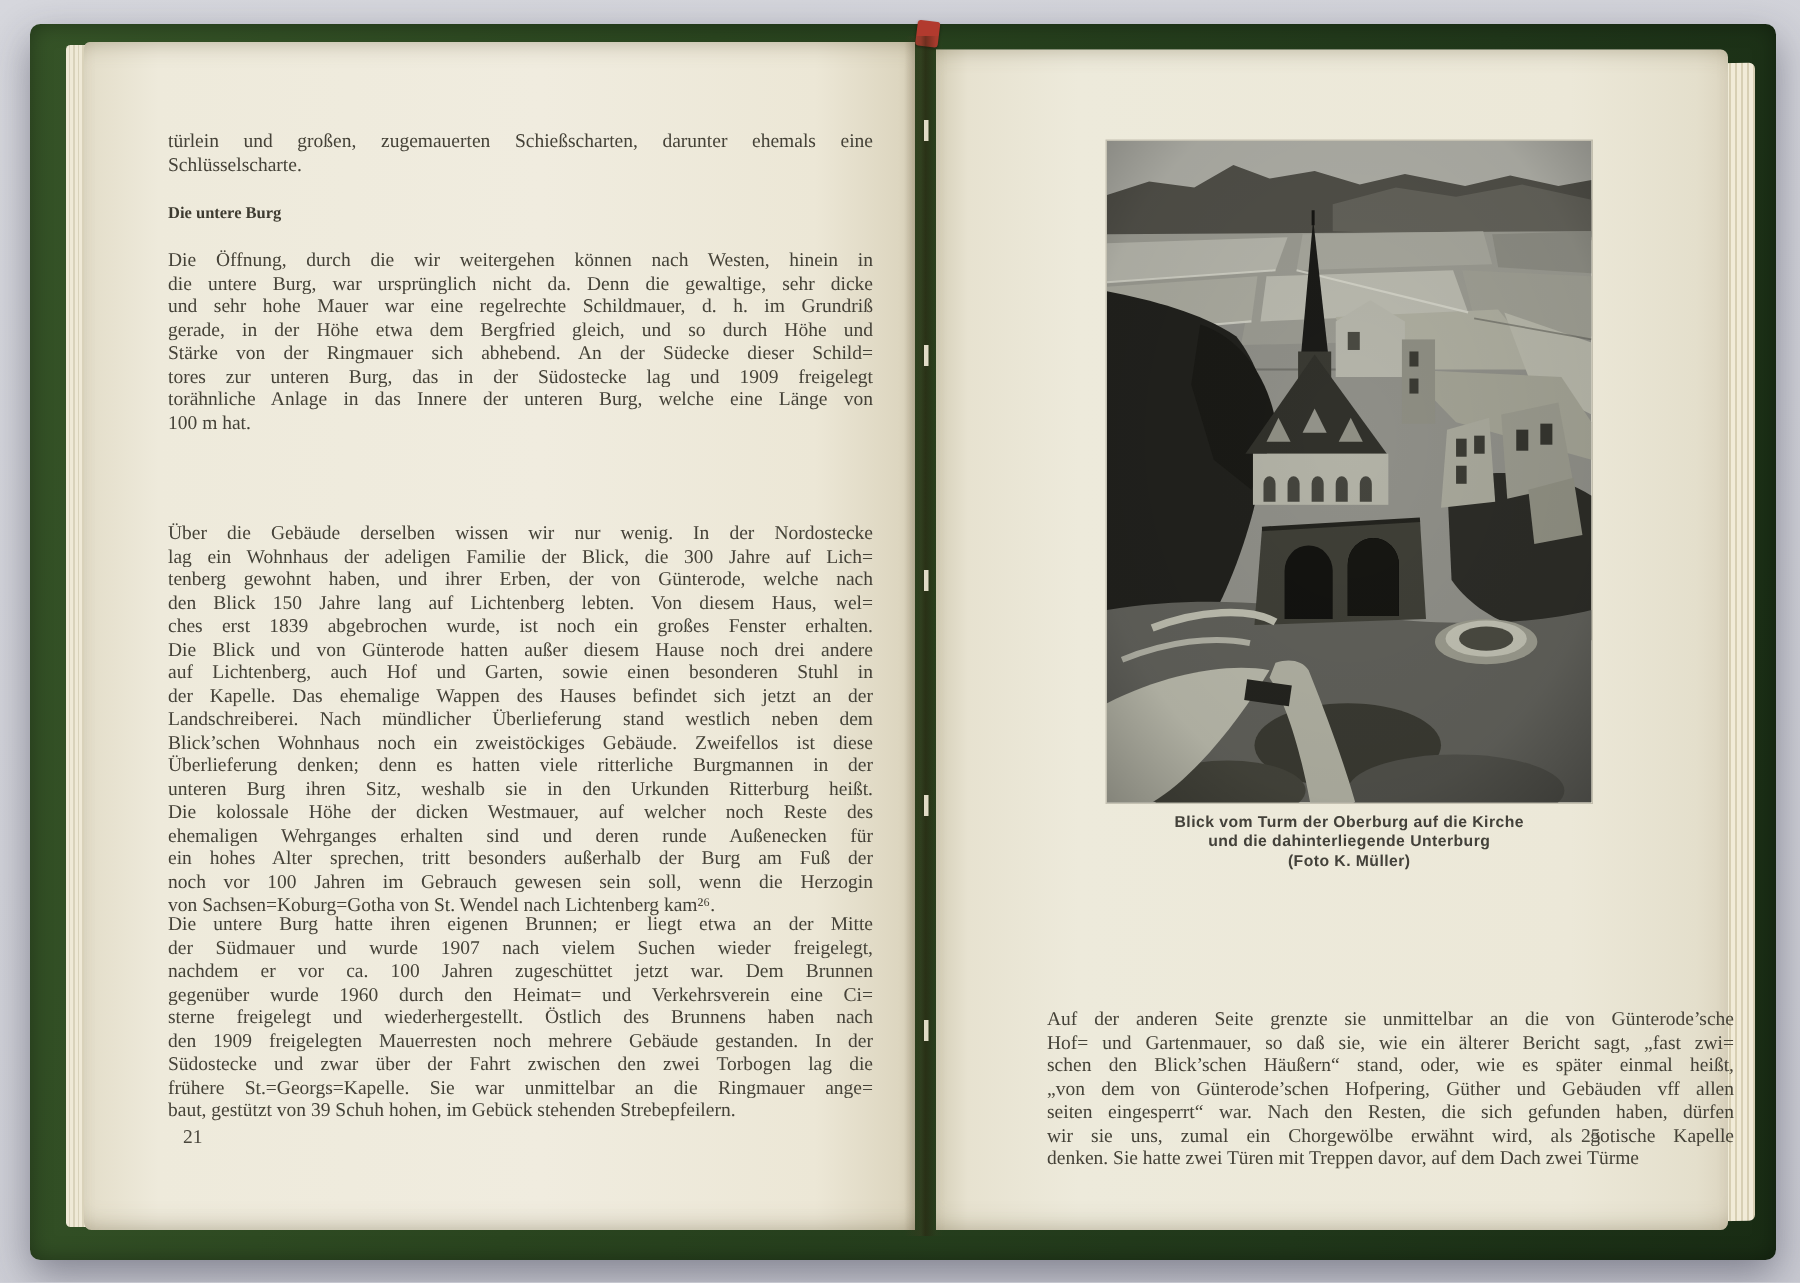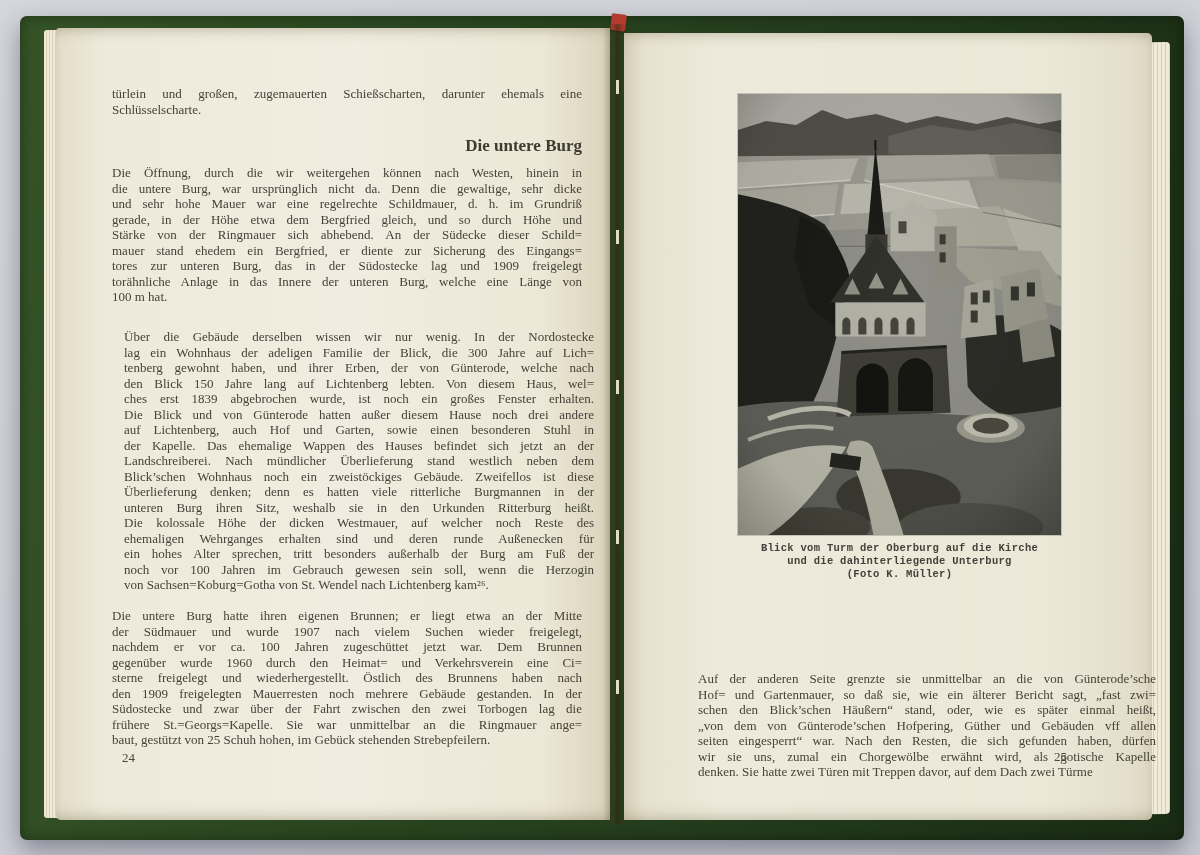--- a/index.html
+++ b/index.html
@@ -25,26 +25,26 @@
          background:linear-gradient(to right,#d5cfb8 0%,#e7e2d0 4%,#edeadb 18%,#ece8d8 80%,#e4dfcc 96%,#dcd5c0 100%);
          box-shadow:inset 0 10px 14px -10px rgba(120,110,80,.45), inset 0 -12px 16px -12px rgba(120,110,80,.5);}
   .gutter{position:absolute;left:603px;top:24px;width:26px;height:800px;
          background:linear-gradient(to right,rgba(70,58,34,0) 0%,rgba(70,58,34,.30) 42%,rgba(45,35,16,.50) 54%,rgba(70,58,34,.10) 80%,rgba(70,58,34,0) 100%);}
   .stitches{position:absolute;left:616px;top:80px;width:3px;height:700px;
          background:repeating-linear-gradient(to bottom,rgba(245,238,218,.9) 0 14px,rgba(0,0,0,0) 14px 150px);}
   
   .tblock{position:absolute;color:#454238;font-size:13px;}
   .tline{line-height:15.5px;text-align:justify;text-align-last:justify;overflow:hidden;white-space:nowrap;}
   .tline.last{text-align-last:left;}
-  .heading{position:absolute;color:#3e3b31;font-weight:700;font-size:17px;text-align:right;}
+  .heading{position:absolute;color:#3e3b31;font-weight:700;font-size:11px;text-align:left;}
   .pagenum{position:absolute;color:#4a473d;font-size:13px;}
   .caption .tline,.caption .tline.last{text-align:center;text-align-last:center;}
   .caption{font-family:"Liberation Sans","DejaVu Sans",sans-serif;font-weight:700;
            font-size:10.5px;color:#43413a;letter-spacing:.3px;}
-  .caption .tline{line-height:13px;font-family:Liberation Mono, monospace;}
+  .caption .tline{line-height:13px;}
   .photo{position:absolute;left:114px;top:61px;width:323px;height:441px;
          box-shadow:0 0 0 1px rgba(80,75,60,.25);}
   .photo svg{display:block;width:100%;height:100%;}
 </style>
 </head>
 <body>
 
 <div id="stage">
   <div class="cover"></div>
   <div class="edge-left"></div>
@@ -56,26 +56,25 @@
         <div class="tline">türlein und großen, zugemauerten Schießscharten, darunter ehemals eine</div>
         <div class="tline last">Schlüsselscharte.</div>
       </div>
     <h2 class="heading" style="left:56px;top:108px;width:470px;margin:0;">Die untere Burg</h2>
     <div class="tblock" style="left:56px;top:137px;width:470px;">
         <div class="tline">Die Öffnung, durch die wir weitergehen können nach Westen, hinein in</div>
         <div class="tline">die untere Burg, war ursprünglich nicht da. Denn die gewaltige, sehr dicke</div>
         <div class="tline">und sehr hohe Mauer war eine regelrechte Schildmauer, d. h. im Grundriß</div>
         <div class="tline">gerade, in der Höhe etwa dem Bergfried gleich, und so durch Höhe und</div>
         <div class="tline">Stärke von der Ringmauer sich abhebend. An der Südecke dieser Schild=</div>
-        <div class="tline">mauer stand ehedem ein Bergfried, er diente zur Sicherung des Eingangs=</div>
         <div class="tline">tores zur unteren Burg, das in der Südostecke lag und 1909 freigelegt</div>
         <div class="tline">torähnliche Anlage in das Innere der unteren Burg, welche eine Länge von</div>
         <div class="tline last">100 m hat.</div>
       </div>
-    <div class="tblock" style="left:56px;top:301px;width:470px;margin-left:12px;">
+    <div class="tblock" style="left:56px;top:319px;width:470px;">
         <div class="tline">Über die Gebäude derselben wissen wir nur wenig. In der Nordostecke</div>
         <div class="tline">lag ein Wohnhaus der adeligen Familie der Blick, die 300 Jahre auf Lich=</div>
         <div class="tline">tenberg gewohnt haben, und ihrer Erben, der von Günterode, welche nach</div>
         <div class="tline">den Blick 150 Jahre lang auf Lichtenberg lebten. Von diesem Haus, wel=</div>
         <div class="tline">ches erst 1839 abgebrochen wurde, ist noch ein großes Fenster erhalten.</div>
         <div class="tline">Die Blick und von Günterode hatten außer diesem Hause noch drei andere</div>
         <div class="tline">auf Lichtenberg, auch Hof und Garten, sowie einen besonderen Stuhl in</div>
         <div class="tline">der Kapelle. Das ehemalige Wappen des Hauses befindet sich jetzt an der</div>
         <div class="tline">Landschreiberei. Nach mündlicher Überlieferung stand westlich neben dem</div>
         <div class="tline">Blick’schen Wohnhaus noch ein zweistöckiges Gebäude. Zweifellos ist diese</div>
@@ -89,23 +88,23 @@
       </div>
     <div class="tblock" style="left:56px;top:580px;width:470px;">
         <div class="tline">Die untere Burg hatte ihren eigenen Brunnen; er liegt etwa an der Mitte</div>
         <div class="tline">der Südmauer und wurde 1907 nach vielem Suchen wieder freigelegt,</div>
         <div class="tline">nachdem er vor ca. 100 Jahren zugeschüttet jetzt war. Dem Brunnen</div>
         <div class="tline">gegenüber wurde 1960 durch den Heimat= und Verkehrsverein eine Ci=</div>
         <div class="tline">sterne freigelegt und wiederhergestellt. Östlich des Brunnens haben nach</div>
         <div class="tline">den 1909 freigelegten Mauerresten noch mehrere Gebäude gestanden. In der</div>
         <div class="tline">Südostecke und zwar über der Fahrt zwischen den zwei Torbogen lag die</div>
         <div class="tline">frühere St.=Georgs=Kapelle. Sie war unmittelbar an die Ringmauer ange=</div>
-        <div class="tline last">baut, gestützt von 25 Schuh hohen, im Gebück stehenden Strebepfeilern.</div>
-      </div>
-    <div class="pagenum" style="left:66px;top:722px;">24</div>
+        <div class="tline last">baut, gestützt von 39 Schuh hohen, im Gebück stehenden Strebepfeilern.</div>
+      </div>
+    <div class="pagenum" style="left:66px;top:722px;">21</div>
   </div>
 
   <div class="gutter"></div>
   <div class="stitches"></div>
 
   <div class="page page-right">
     <div class="photo">
       <svg viewBox="0 0 322 440" preserveAspectRatio="none" aria-hidden="true">
         <defs>
           <radialGradient id="vg" cx="50%" cy="45%" r="78%">

